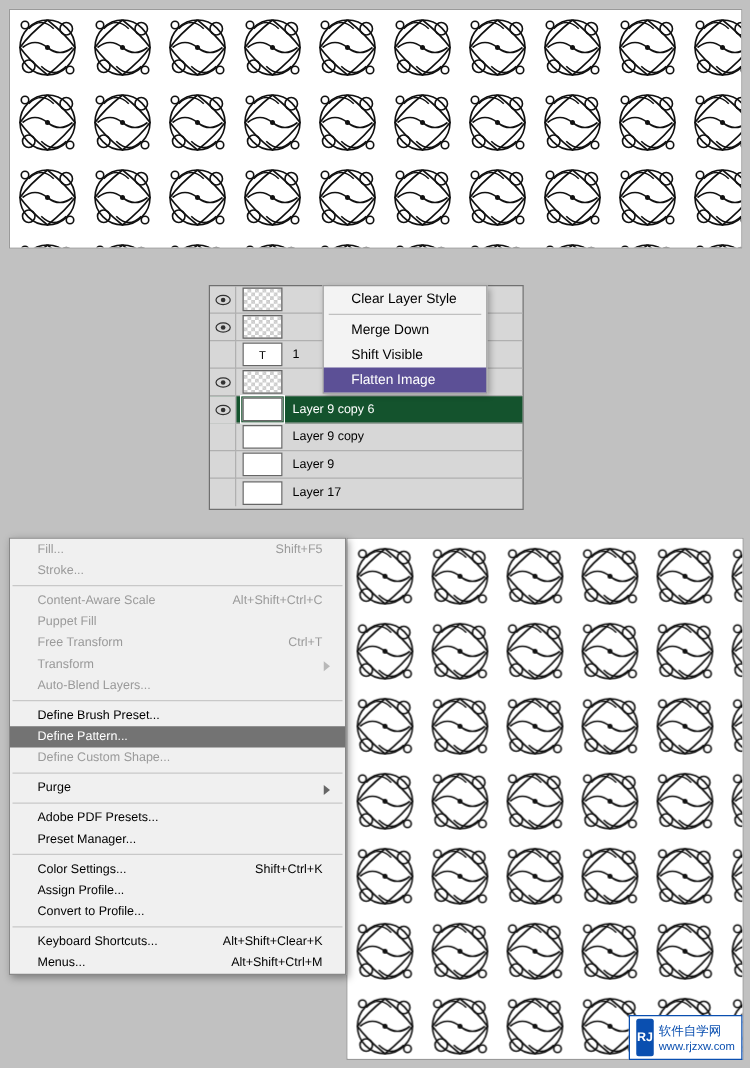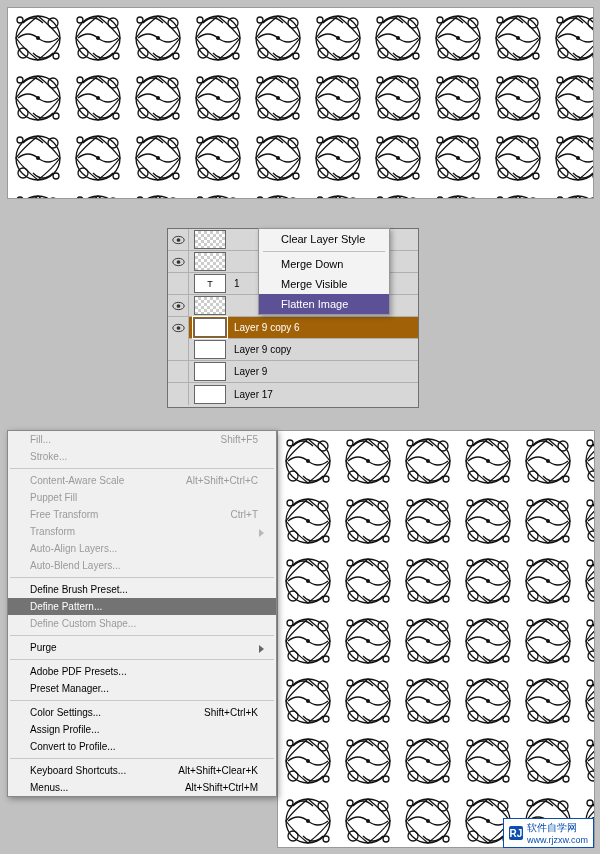--- a/index.html
+++ b/index.html
@@ -10,21 +10,21 @@
 
 
 .layerspanel{position:absolute;left:167px;top:228px;width:250px;height:178px;background:#d7d7d7;border:1px solid #707070}
 .layerrow{display:flex;height:22px;border-bottom:1px solid #b0b0b0;align-items:center;box-sizing:border-box}
 .eye{width:20px;height:22px;border-right:1px solid #b0b0b0;display:flex;justify-content:center;align-items:center}
 .eye svg{width:13px;height:10px}
 .thumb{width:30px;height:17px;margin-left:5px;border:1px solid #666;background:linear-gradient(45deg,#ccc 25%,transparent 25%,transparent 75%,#ccc 75%)0 0/6px 6px,linear-gradient(45deg,#ccc 25%,#fff 25%,#fff 75%,#ccc 75%)3px 3px/6px 6px}
 .thumb.white{background:#fff}
 .thumb.sel{outline:1px solid #fff;outline-offset:1px}
 .lyname{margin-left:8px;font-size:10px}
-.layerrow.sel{background:#a16207;color:#fff}
+.layerrow.sel{background:#14532d;color:#fff}
 
 
 .ctxmenu{position:absolute;left:258px;top:228px;width:130px;background:#f3f3f3;border:1px solid #979797;box-shadow:2px 2px 5px rgba(0,0,0,.3)}
 .ctxitem{padding:4px 20px;font-size:11px;border-left:2px solid transparent}
 .ctxitem.hl{background:#5c5096;color:#fff}
 .ctxsep{height:1px;background:#c0c0c0;margin:2px 4px}
 
 
 .editmenu{position:absolute;left:7px;top:430px;width:268px;background:#f0f0f0;border:1px solid #888;box-shadow:2px 2px 6px rgba(0,0,0,.35)}
 .mitem{display:flex;justify-content:space-between;align-items:center;padding:3px 18px 3px 22px;font-size:10px;position:relative}
@@ -32,21 +32,21 @@
 .mitem.hl{background:#737373;color:#fff}
 .msep{height:1px;background:#c8c8c8;margin:3px 2px}
 .arrow::after{content:"";position:absolute;right:8px;top:50%;margin-top:-3px;border:4px solid transparent;border-left:5px solid #666}
 .arrow.dis::after{border-left-color:#b8b8b8}
 
 
 .tex2{left:277px;top:430px;width:316px;height:416px;border:1px solid #999}
 
 
 .wm{position:absolute;right:6px;bottom:6px;font-size:11px;color:#0a4fb0;background:#fff;padding:2px 5px;border:1px solid #0a4fb0;display:flex;align-items:center;gap:4px}
-.wm .logo{width:14px;height:14px;background:#0a4fb0;border-radius:2px;display:flex;align-items:center;justify-content:center;color:#fff;font-weight:bold;font-size:10px}
+.wm .logo{width:14px;height:30px;background:#0a4fb0;border-radius:2px;display:flex;align-items:center;justify-content:center;color:#fff;font-weight:bold;font-size:10px}
 </style>
 </head>
 <body>
 
 <div class="texture toppanel">
   <svg viewBox="0 0 585 190" preserveAspectRatio="none">
     <defs>
       <pattern id="orn1" width="60" height="60" patternUnits="userSpaceOnUse">
         <rect width="60" height="60" fill="#fff"></rect>
         <g stroke="#111" stroke-width="1.3" fill="none">
@@ -128,21 +128,21 @@
     <div class="eye"></div>
     <div class="thumb white"></div>
     <div class="lyname">Layer 17</div>
   </div>
 </div>
 
 <div class="ctxmenu">
   <div class="ctxitem">Clear Layer Style</div>
   <div class="ctxsep"></div>
   <div class="ctxitem">Merge Down</div>
-  <div class="ctxitem">Merge Visible</div>
+  <div class="ctxitem">Shift Visible</div>
   <div class="ctxitem hl">Flatten Image</div>
 </div>
 
 <div class="texture tex2">
   <svg viewBox="0 0 316 416" preserveAspectRatio="none">
     <rect width="316" height="416" fill="url(#orn1)"></rect>
   </svg>
 </div>
 
 <div class="editmenu">
@@ -162,24 +162,20 @@
   <div class="mitem dis">
       <span>Puppet Fill</span>
       <span></span>
     </div>
   <div class="mitem dis">
       <span>Free Transform</span>
       <span>Ctrl+T</span>
     </div>
   <div class="mitem dis arrow">
       <span>Transform</span>
-      <span></span>
-    </div>
-  <div class="mitem dis">
-      <span>Auto-Align Layers...</span>
       <span></span>
     </div>
   <div class="mitem dis">
       <span>Auto-Blend Layers...</span>
       <span></span>
     </div>
   <div class="msep"></div>
   <div class="mitem">
       <span>Define Brush Preset...</span>
       <span></span>

